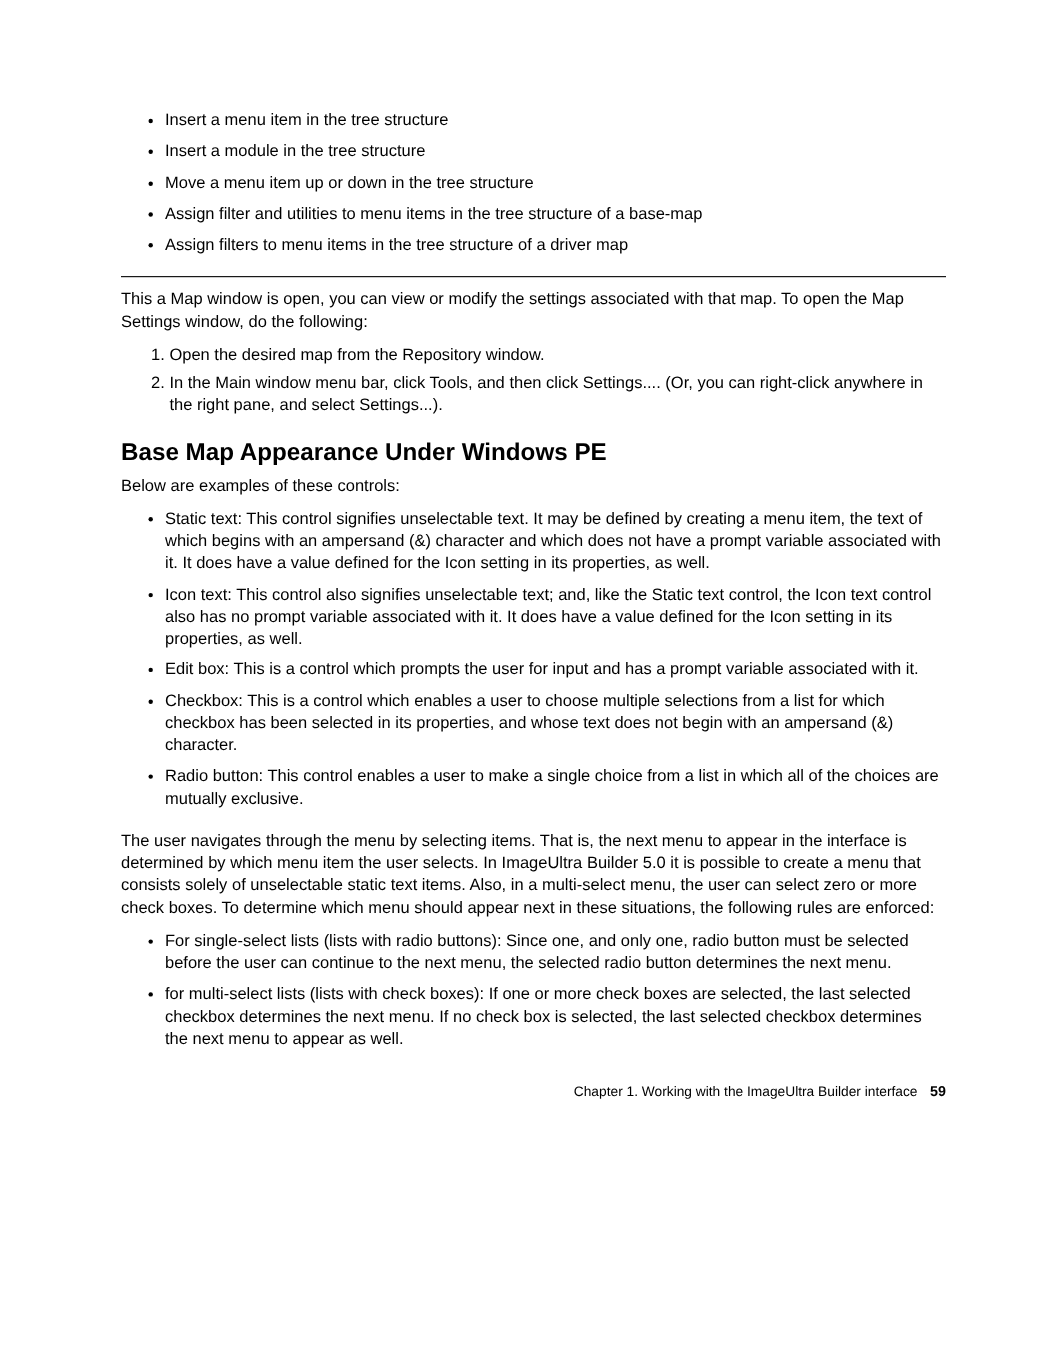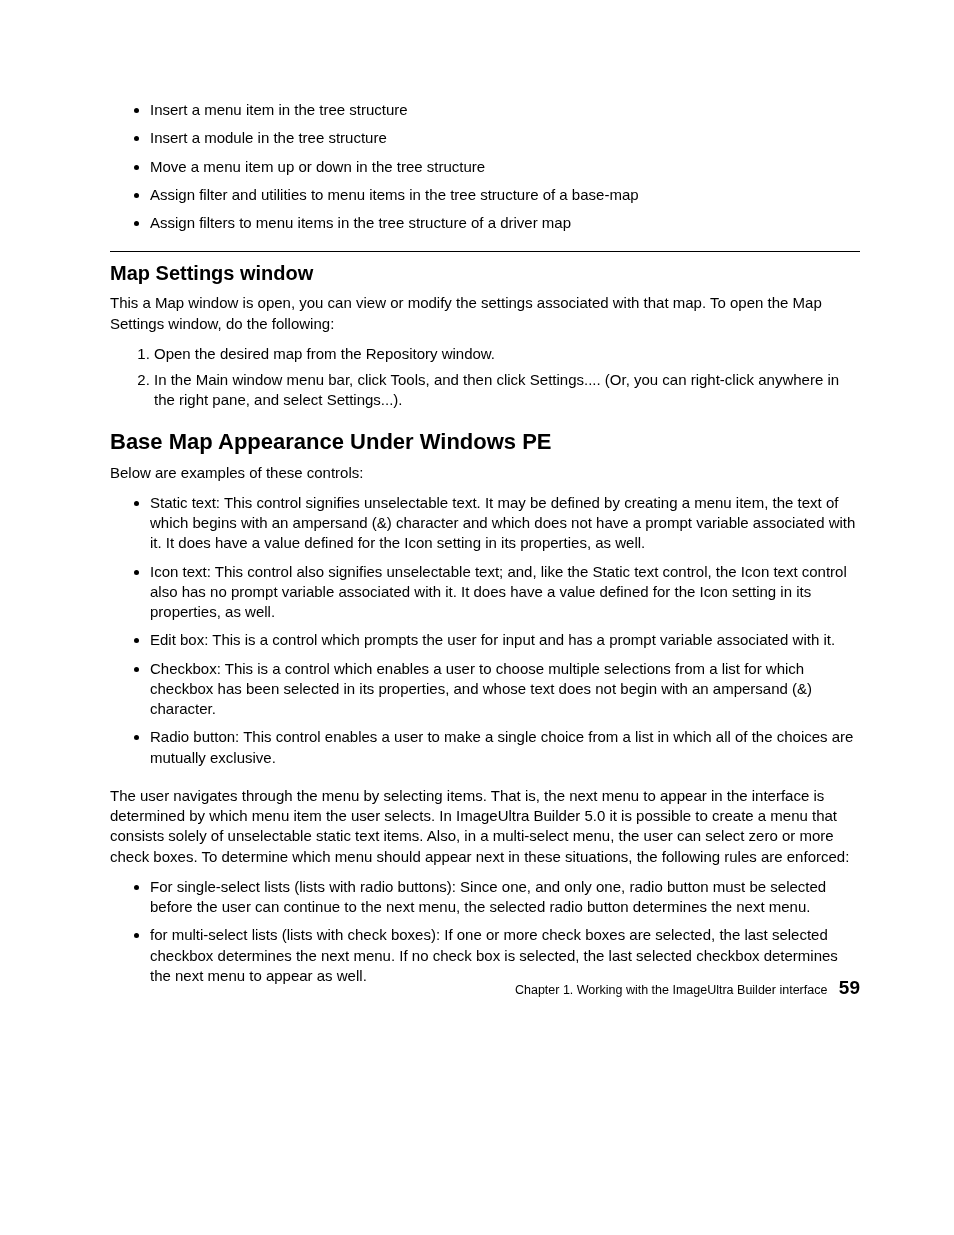--- a/index.html
+++ b/index.html
@@ -56,41 +56,40 @@
   .footer {
     position: absolute;
     bottom: 56px;
     left: 110px;
     right: 94px;
     text-align: right;
     font-size: 12.5px;
   }
   .footer .pagenum {
     font-weight: bold;
-    font-size: 19px;
+    font-size: 13px;
     margin-left: 8px;
   }
   .b { font-weight: normal; }
 </style>
 </head>
 <body>
 
 <div class="page">
 
   <ul class="bullets">
     <li>Insert a menu item in the tree structure</li>
     <li>Insert a module in the tree structure</li>
     <li>Move a menu item up or down in the tree structure</li>
     <li>Assign filter and utilities to menu items in the tree structure of a base-map</li>
     <li>Assign filters to menu items in the tree structure of a driver map</li>
   </ul>
 
   <hr class="rule">
 
-  <h2 class="section">Map Settings window</h2>
 
   <p class="para">This a Map window is open, you can view or modify the settings associated with that map. To open the Map Settings window, do the following:</p>
 
   <ol class="numbered">
     <li>Open the desired map from the Repository window.</li>
     <li>
       <span>In the Main window menu bar, click </span><span class="b">Tools</span><span>, and then click </span><span class="b">Settings...</span><span>. (Or, you can right-click anywhere in the right pane, and select </span><span class="b">Settings...</span><span>).</span>
     </li>
   </ol>
 

